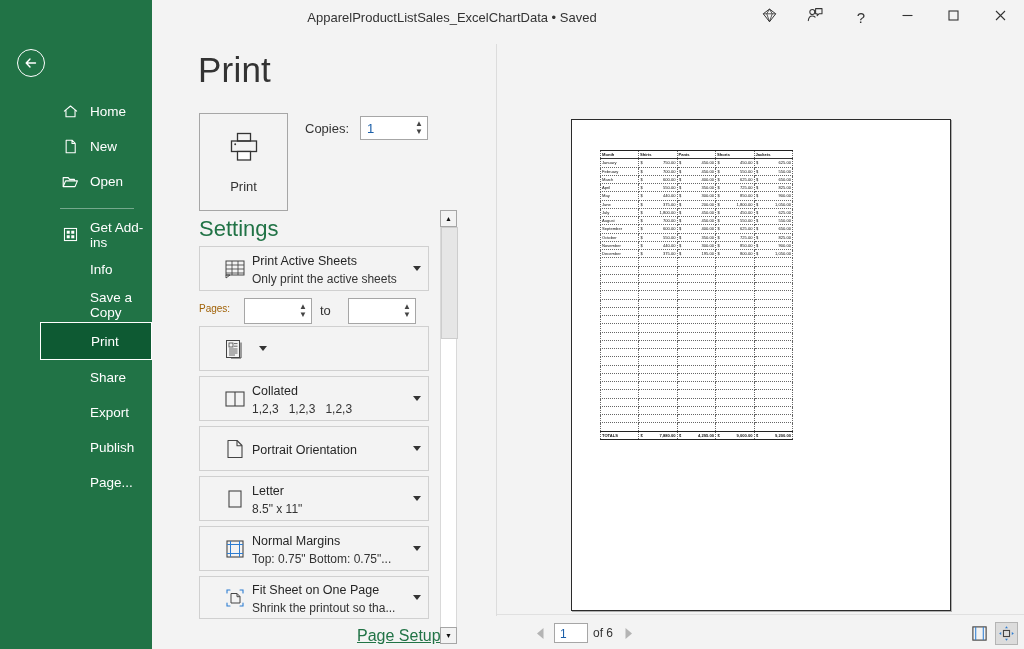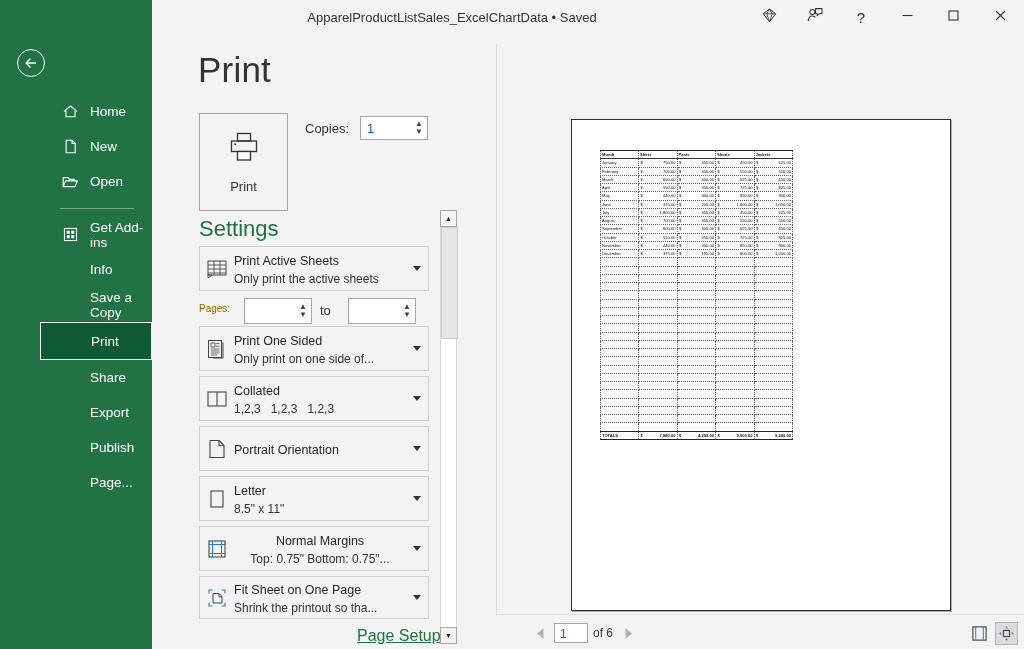--- a/index.html
+++ b/index.html
@@ -96,21 +96,21 @@
   #copies-spin { left: 360px; top: 116px; width: 68px; height: 24px; }
 
   .settings-title {
     position: absolute; left: 199px; top: 216px;
     font-size: 22px; color: #217346; font-weight: 400;
   }
 
   .opt {
     position: absolute; left: 199px; width: 230px;
     border: 1px solid #d0d0d0; background: #f3f3f3;
-    display: flex; align-items: center; cursor: pointer;
+    display: flex; align-items: center; cursor: pointer; padding-left: 18px;
   }
   .opt .opt-ico {
     width: 34px; flex: 0 0 34px; display: flex;
     align-items: center; justify-content: center;
   }
   .opt .opt-txt { flex: 1; overflow: hidden; }
   .opt .opt-l1 { font-size: 12.5px; color: #262626; line-height: 16px; white-space: nowrap; }
   .opt .opt-l2 { font-size: 12px; color: #333333; line-height: 16px; white-space: nowrap; }
   .opt .opt-caret {
     width: 22px; flex: 0 0 22px; display: flex;
@@ -397,24 +397,20 @@
 
   <div class="opt" id="opt-sides" style="left:199px; top:326px; width:230px; height:45px;">
     <span class="opt-ico">
       <svg width="24" height="24" viewBox="0 0 24 24">
         <rect x="3.5" y="3.5" width="13" height="17" fill="none" stroke="#444" stroke-width="1"></rect>
         <rect x="6" y="6" width="4" height="4" fill="none" stroke="#444" stroke-width="0.8"></rect>
         <path d="M11 6.6 H14.5 M11 9.2 H14.5 M6 12 H14.5 M6 14 H14.5 M6 16 H14.5 M6 18 H12" stroke="#444" stroke-width="0.8"></path>
         <path d="M18 5.5 V21 H8" fill="none" stroke="#444" stroke-width="1"></path>
       </svg>
     </span>
-    <span class="opt-txt">
-      <span class="opt-l1">Print One Sided</span><br>
-      <span class="opt-l2">Only print on one side of...</span>
-    </span>
     <span class="opt-caret">
         <i class="caret"></i>
       </span>
   </div>
 
   <div class="opt" id="opt-collation" style="left:199px; top:376px; width:230px; height:45px;">
     <span class="opt-ico">
       <svg width="24" height="24" viewBox="0 0 24 24">
         <rect x="3" y="5" width="18" height="14" fill="none" stroke="#444" stroke-width="1.1"></rect>
         <path d="M12 5 V19" stroke="#444" stroke-width="1.1"></path>
@@ -452,21 +448,21 @@
     </span>
     <span class="opt-txt">
       <span class="opt-l1">Letter</span><br>
       <span class="opt-l2">8.5" x 11"</span>
     </span>
     <span class="opt-caret">
         <i class="caret"></i>
       </span>
   </div>
 
-  <div class="opt" id="opt-margins" style="left:199px; top:526px; width:230px; height:45px;text-align:center;">
+  <div class="opt" id="opt-margins" style="left:199px; top:526px; width:230px; height:45px;">
     <span class="opt-ico">
       <svg width="24" height="24" viewBox="0 0 24 24">
         <rect x="4" y="4" width="16" height="16" fill="none" stroke="#444" stroke-width="1.1"></rect>
         <path d="M7.5 4 V20 M16.5 4 V20 M4 7.5 H20 M4 16.5 H20" stroke="#2d7dd2" stroke-width="1"></path>
       </svg>
     </span>
     <span class="opt-txt">
       <span class="opt-l1">Normal Margins</span><br>
       <span class="opt-l2">Top: 0.75" Bottom: 0.75"...</span>
     </span>

